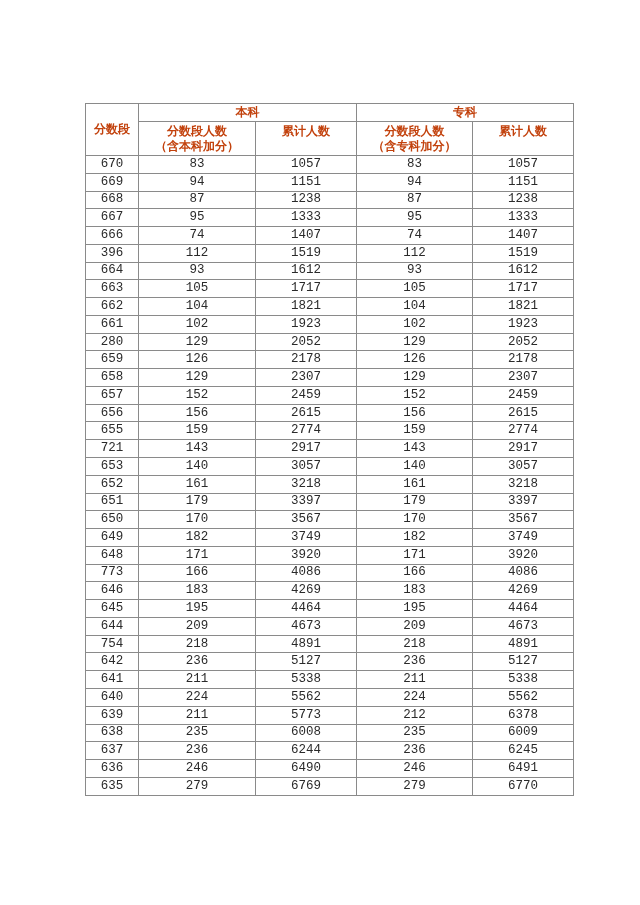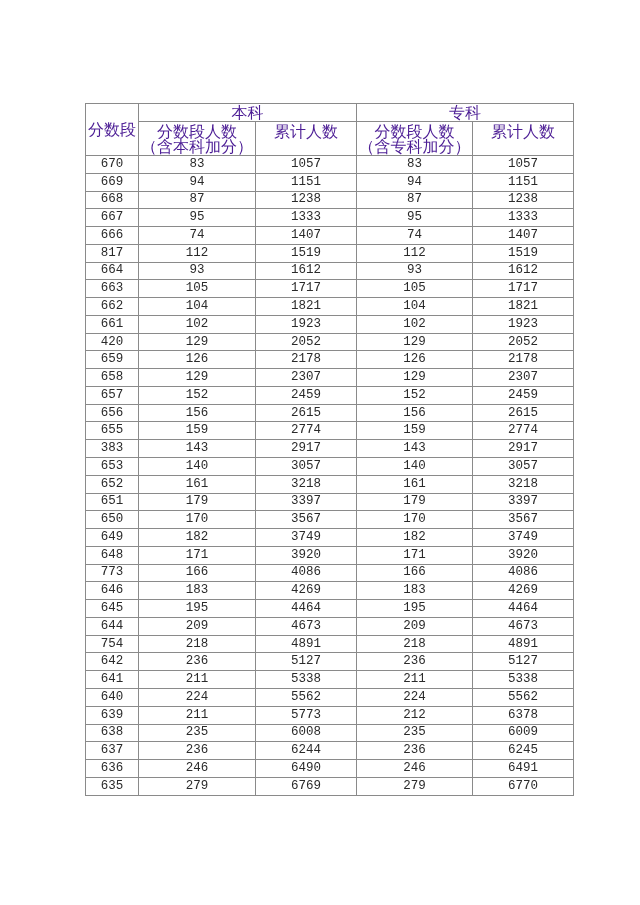--- a/index.html
+++ b/index.html
@@ -37,23 +37,24 @@
     table.score-table th,
     table.score-table td {
       border: 1px solid #8a8a8a;
       text-align: center;
       vertical-align: middle;
       padding: 0;
       font-weight: normal;
     }
     table.score-table th {
       font-family: "DejaVu Serif", "Liberation Serif", serif;
-      color: #4c1d95;
-      font-size: 16px;
+      color: #c2410c;
+      font-size: 12px;
       line-height: 15px;
+      font-weight: bold;
     }
     tr.head-1 th { height: 17px; }
     tr.head-2 th { height: 33px; }
     table.score-table td {
       height: 16.77px;
       line-height: 15px;
       color: #2a2a2a;
     }
     th.merged-score { vertical-align: middle; padding-bottom: 12px; }
     .sub-line { display: block; }
@@ -136,21 +137,21 @@
           <td>1333</td>
         </tr>
         <tr>
           <td>666</td>
           <td>74</td>
           <td>1407</td>
           <td>74</td>
           <td>1407</td>
         </tr>
         <tr>
-          <td>817</td>
+          <td>396</td>
           <td>112</td>
           <td>1519</td>
           <td>112</td>
           <td>1519</td>
         </tr>
         <tr>
           <td>664</td>
           <td>93</td>
           <td>1612</td>
           <td>93</td>
@@ -171,21 +172,21 @@
           <td>1821</td>
         </tr>
         <tr>
           <td>661</td>
           <td>102</td>
           <td>1923</td>
           <td>102</td>
           <td>1923</td>
         </tr>
         <tr>
-          <td>420</td>
+          <td>280</td>
           <td>129</td>
           <td>2052</td>
           <td>129</td>
           <td>2052</td>
         </tr>
         <tr>
           <td>659</td>
           <td>126</td>
           <td>2178</td>
           <td>126</td>
@@ -213,21 +214,21 @@
           <td>2615</td>
         </tr>
         <tr>
           <td>655</td>
           <td>159</td>
           <td>2774</td>
           <td>159</td>
           <td>2774</td>
         </tr>
         <tr>
-          <td>383</td>
+          <td>721</td>
           <td>143</td>
           <td>2917</td>
           <td>143</td>
           <td>2917</td>
         </tr>
         <tr>
           <td>653</td>
           <td>140</td>
           <td>3057</td>
           <td>140</td>

